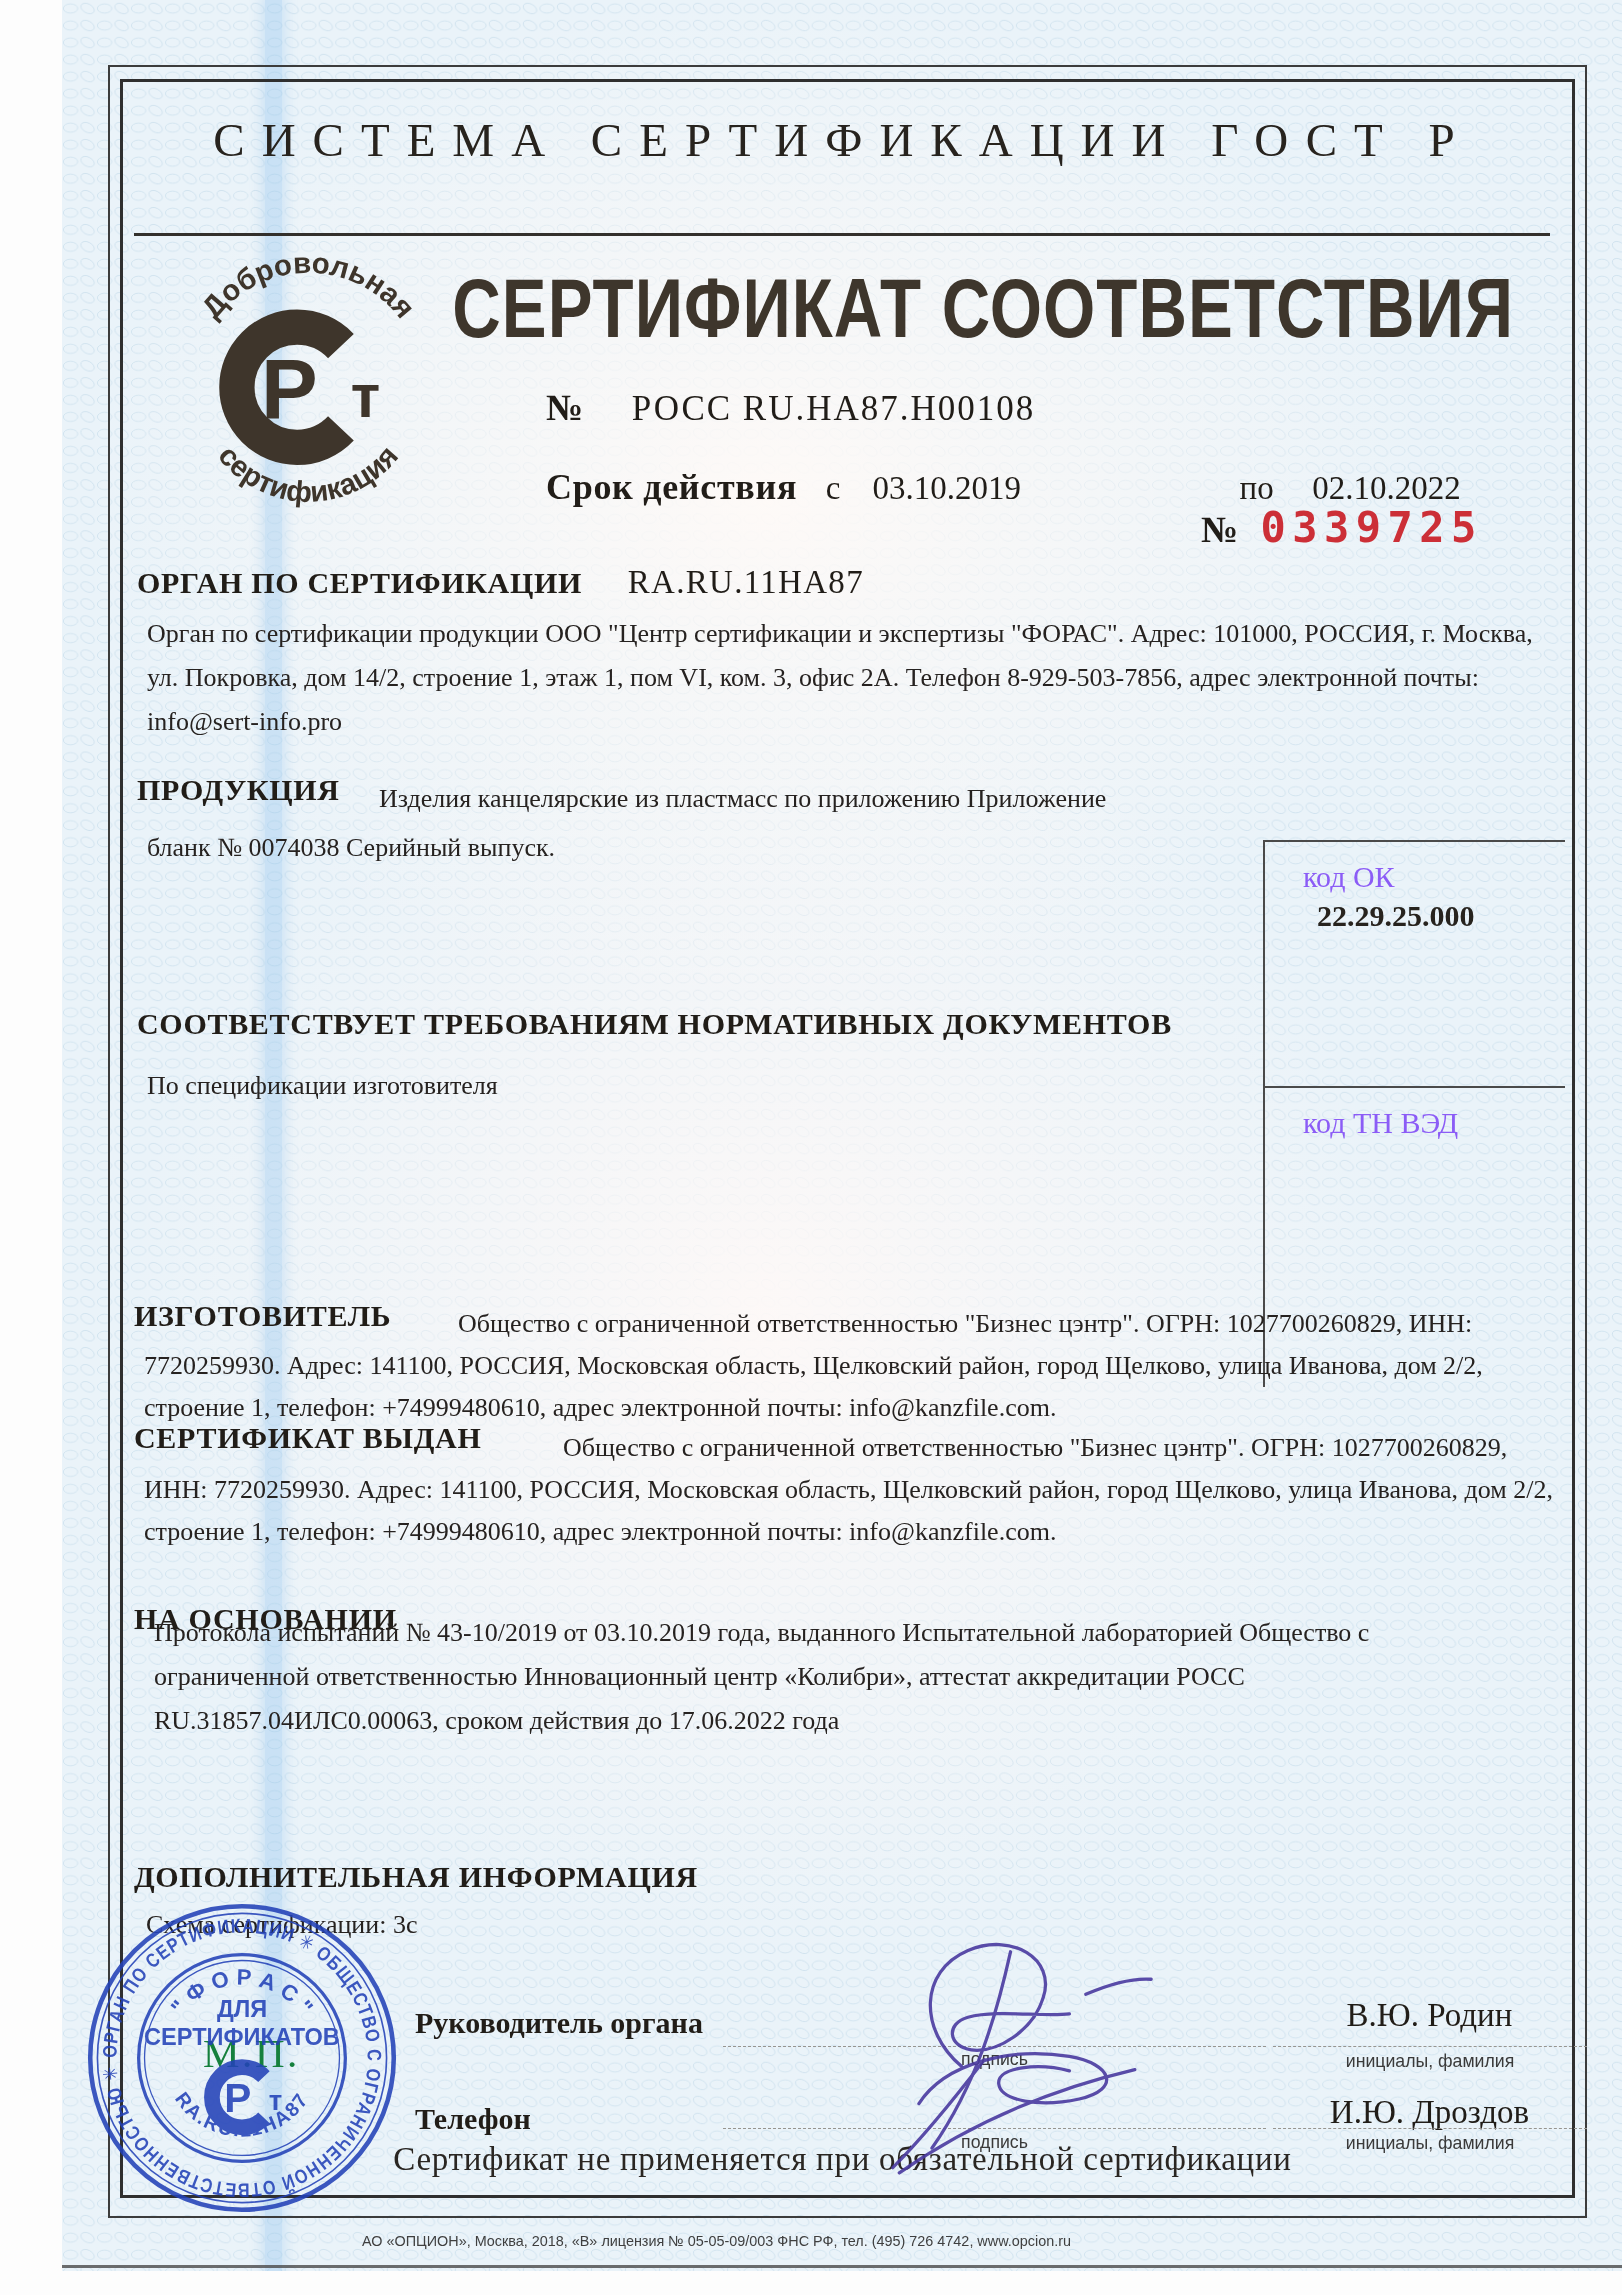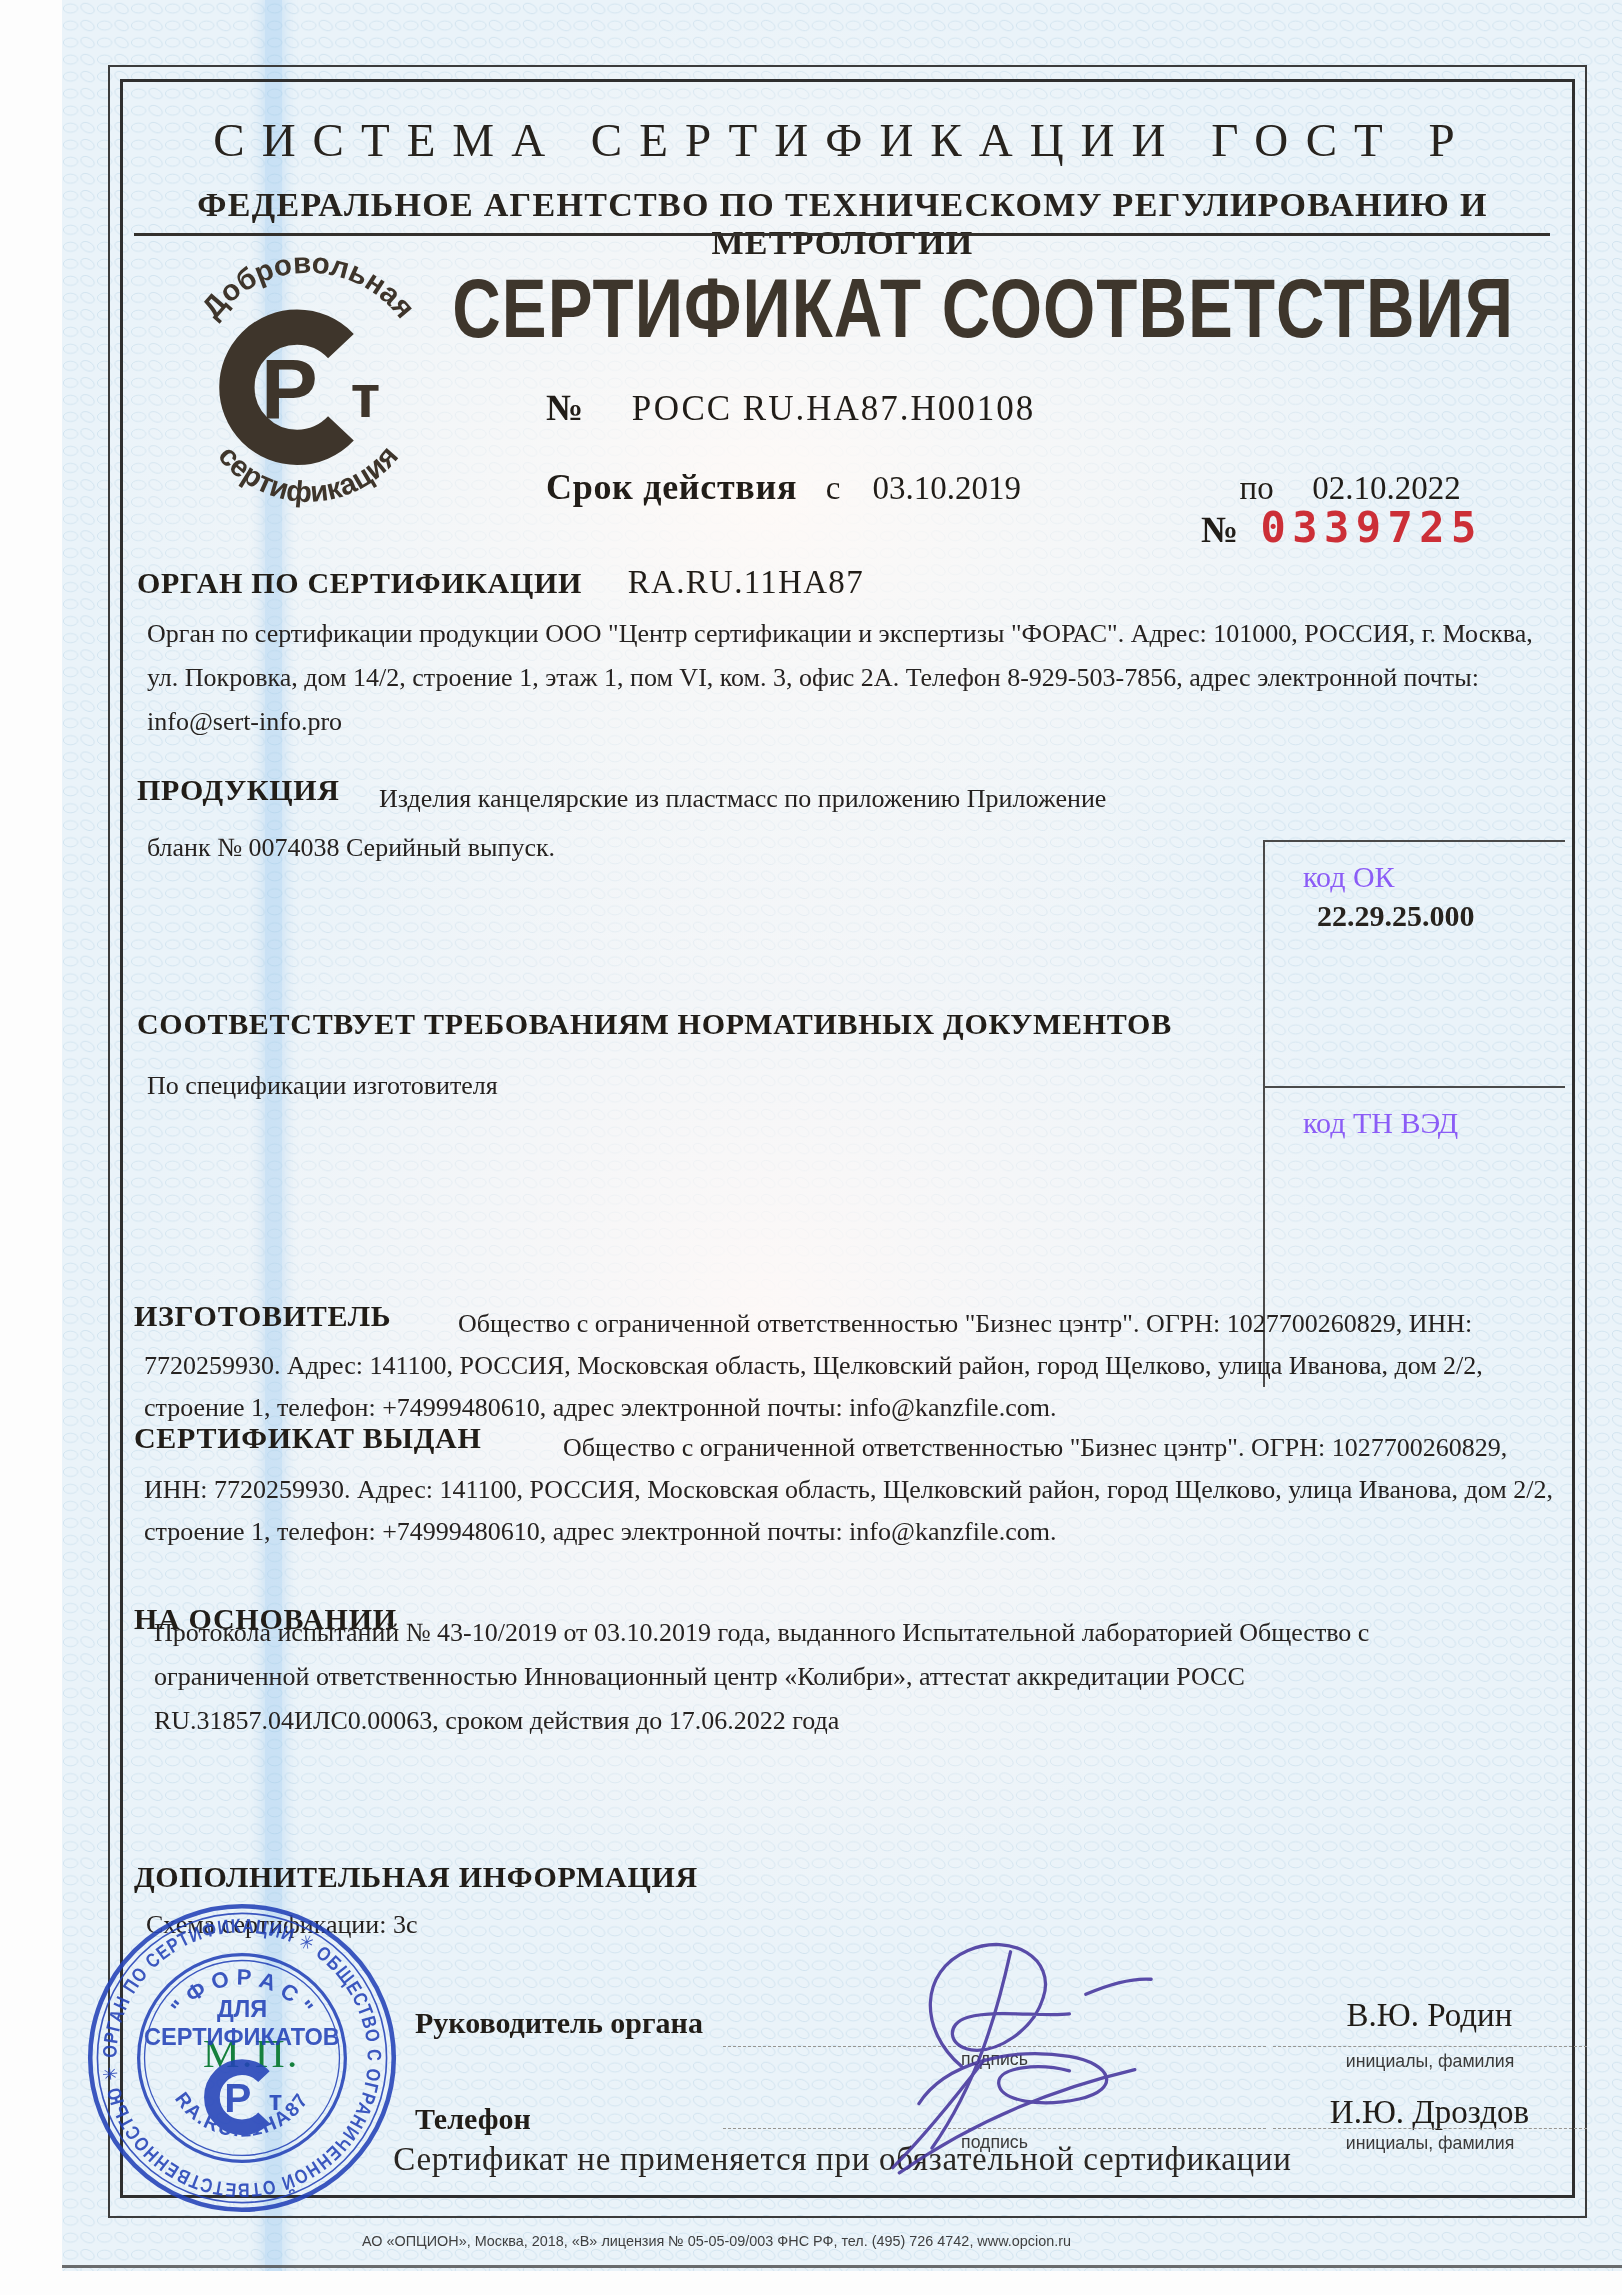--- a/index.html
+++ b/index.html
@@ -54,21 +54,20 @@
       </defs>
       <rect width="100%" height="100%" fill="url(#gp)" opacity="0.55"></rect>
     </svg>
     <div class="glow"></div>
     <div class="blue-band"></div>
 
     <div class="frame-outer"></div>
     <div class="frame-inner"></div>
 
     <div class="abs h1" style="top:113px;">СИСТЕМА СЕРТИФИКАЦИИ ГОСТ Р</div>
-    <div class="abs h2" style="top:186px;">ФЕДЕРАЛЬНОЕ АГЕНТСТВО ПО ТЕХНИЧЕСКОМУ РЕГУЛИРОВАНИЮ И МЕТРОЛОГИИ</div>
     <div class="abs hrule" style="left:72px;top:233px;width:1416px;"></div>
 
     <svg class="abs" style="left:101px;top:250px;" width="291" height="281" viewBox="0 0 445 420">
       <g fill="#3e352b" stroke="none">
         <defs>
           <path id="logoTop" d="M 47,205 A 175,175 0 0 1 397,205"></path>
           <path id="logoBot" d="M 47,205 A 175,175 0 0 0 397,205"></path>
         </defs>
         <text font-family="Liberation Sans, DejaVu Sans, sans-serif" font-size="45" font-weight="bold" fill="#3e352b">
           <textPath href="#logoTop" startOffset="50%" text-anchor="middle">Добровольная</textPath>

